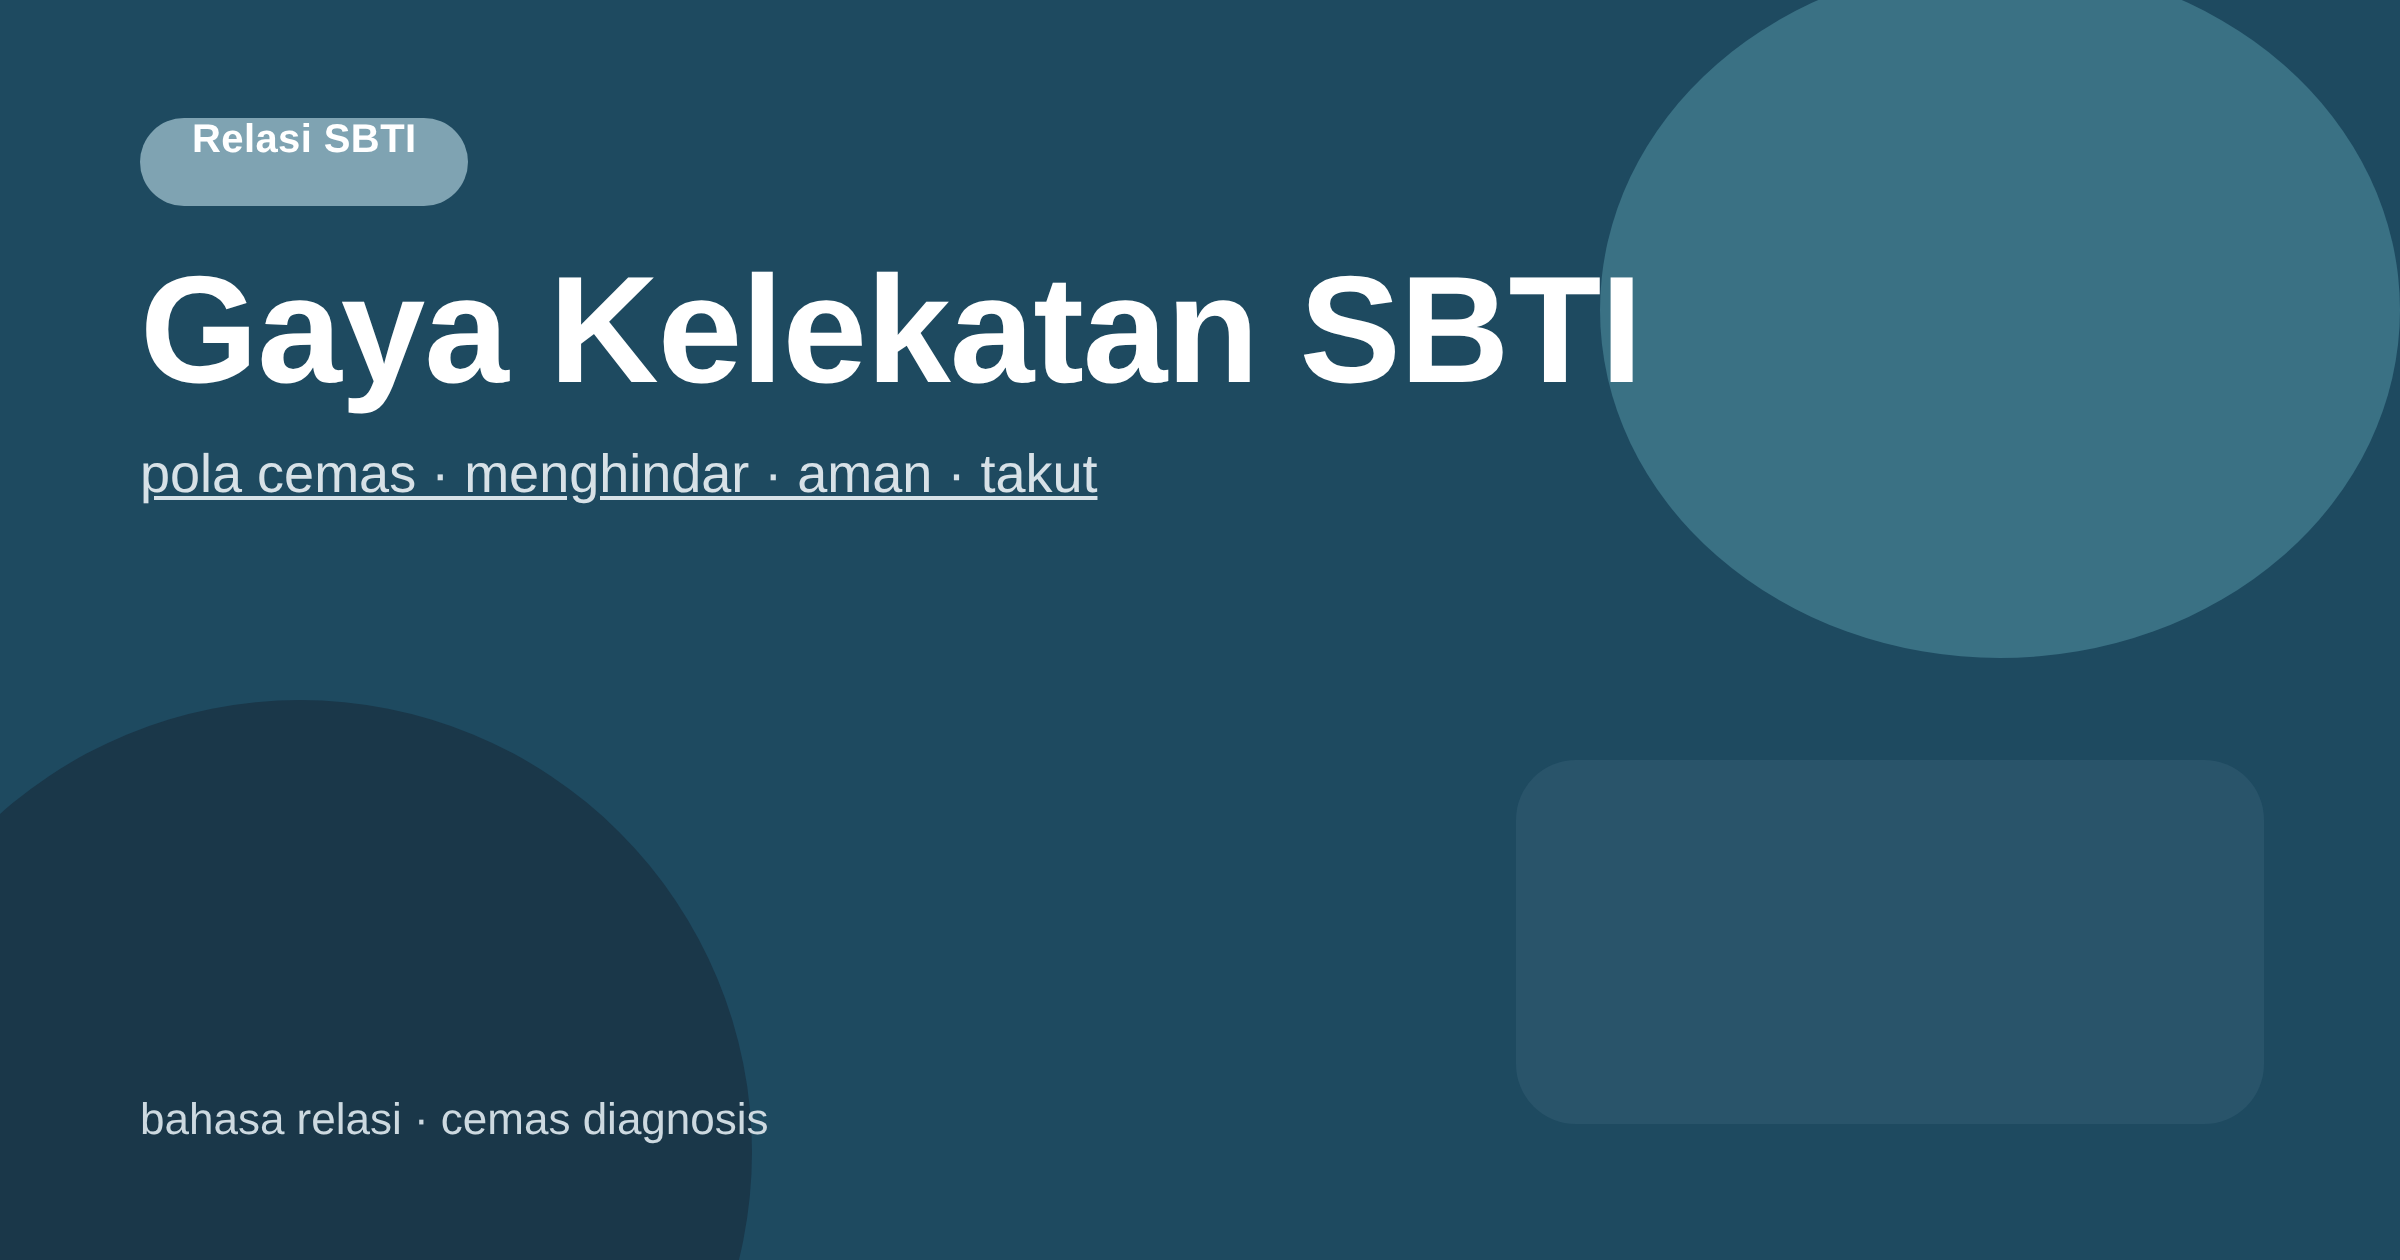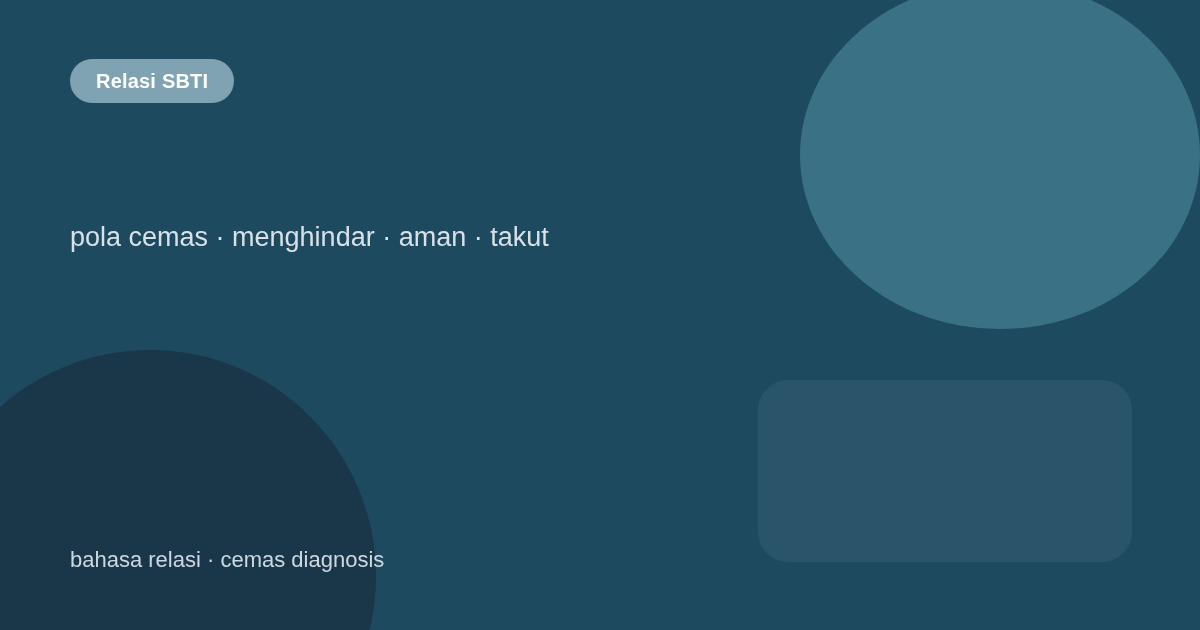--- a/index.html
+++ b/index.html
@@ -64,21 +64,21 @@
     height: 630px;
   }
 
   #badge {
     position: absolute;
     left: 0;
     top: 59px;
     height: 44px;
     box-sizing: border-box;
     display: inline-flex;
-    align-items: center;
+    align-items: flex-start;
     padding: 0 26px;
     border-radius: 999px;
     background: #7fa3b2;
     color: #ffffff;
     font-size: 20px;
     font-weight: bold;
     letter-spacing: 0.2px;
     white-space: nowrap;
   }
 
@@ -98,20 +98,21 @@
   #subheadline {
     position: absolute;
     left: 0;
     top: 219px;
     margin: 0;
     font-size: 27px;
     line-height: 36px;
     font-weight: normal;
     color: #d7e1e7;
     white-space: nowrap;
+    text-decoration: underline;
   }
 
   #footnote {
     position: absolute;
     left: 0;
     top: 545px;
     margin: 0;
     font-size: 22px;
     line-height: 30px;
     font-weight: normal;
@@ -129,19 +130,20 @@
   <div class="shape" id="blob-bottom-left"></div>
 
   <div class="shape" id="panel-bottom-right"></div>
 
   <div id="content">
 
     <div id="badge">
       <span>Relasi SBTI</span>
     </div>
 
+    <h1 id="headline">Gaya Kelekatan SBTI</h1>
 
     <p id="subheadline">pola cemas · menghindar · aman · takut</p>
 
     <p id="footnote">bahasa relasi · cemas diagnosis</p>
 
   </div>
 </div>
 
 </body></html>

